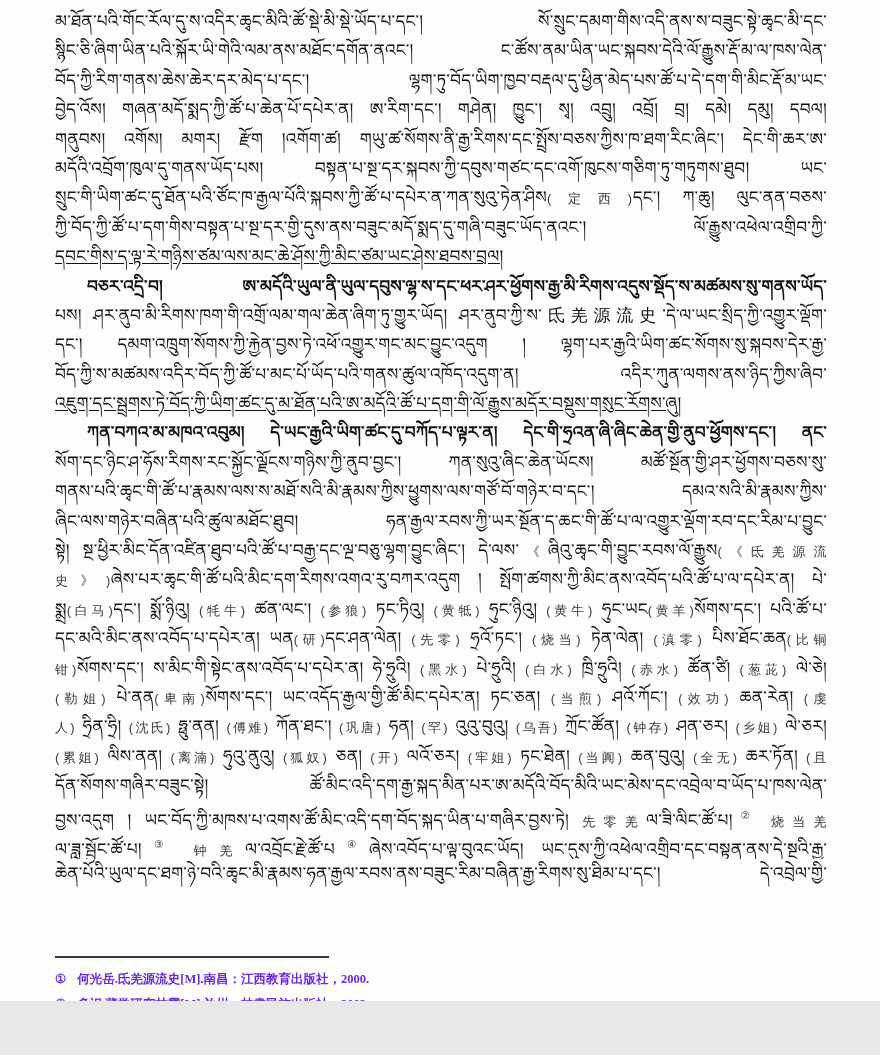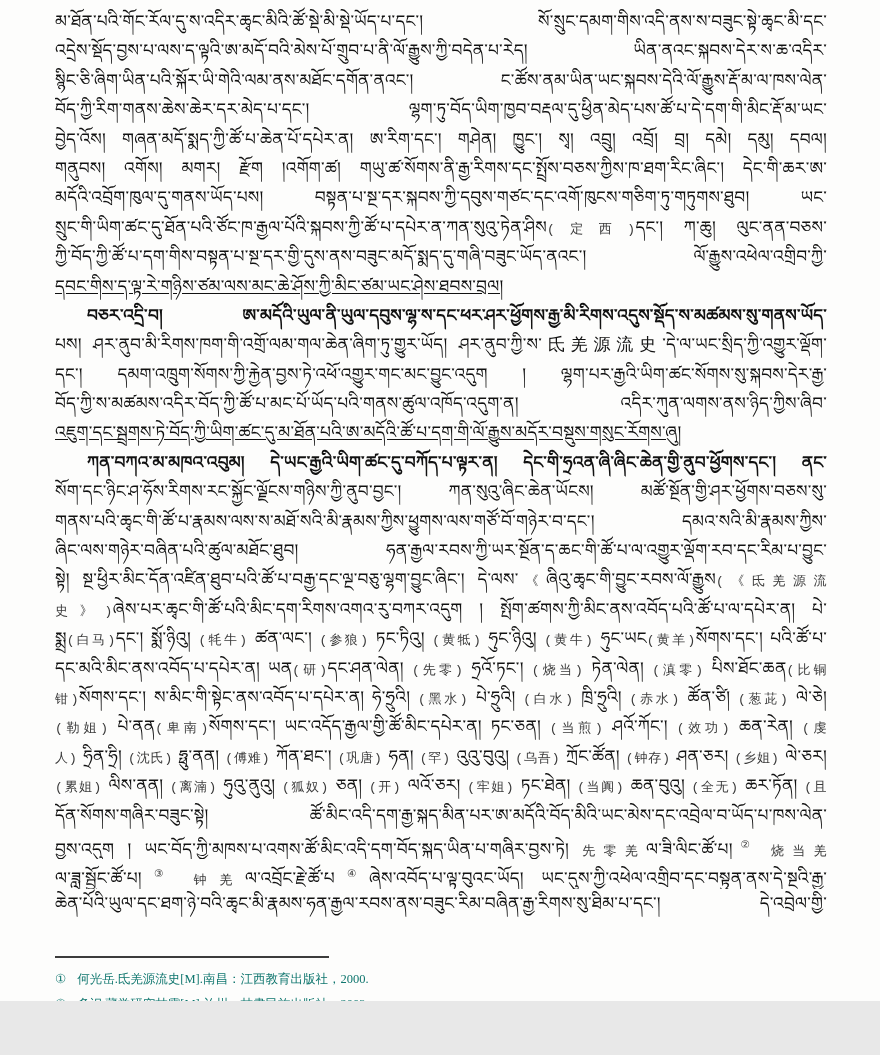--- a/index.html
+++ b/index.html
@@ -29,21 +29,21 @@
     text-align:justify;
     text-align-last:justify;
     letter-spacing:0.2px;
   }
   .line.last {
     text-align-last:left;
     text-decoration:underline;
   }
   .para.indent .line:first-child { text-indent:32px;font-weight:bold; }
   .zh {
-    font-family:Liberation Mono, monospace;
+    font-family:Liberation Sans, sans-serif;
     font-size:13px;
     color:#3a3a3a;
     letter-spacing:0.5px;
   }
   .sup {
     font-size:10.5px;
     vertical-align:super;
     color:#3a3a3a;
     font-family:"Liberation Serif",serif;
   }
@@ -53,38 +53,38 @@
   }
   .fn-rule {
     width:274px;
     height:0;
     border-top:2px solid #3c3c3c;
     margin:0 0 9px 0;
   }
   .fn {
     font-family:"Liberation Serif",serif;
     font-size:12.5px;
-    color:#0f766e;
+    color:#6d28d9;
     line-height:24.6px;
     white-space:nowrap;
     overflow:hidden;
+    font-weight:bold;
   }
   .fn-marker {
     display:inline-block;
     margin-right:11px;
   }
 </style>
 </head>
 <body>
 
 <div class="page">
   <div class="body-text">
       <div class="para">
         <div class="line">མ་ཐོན་པའི་གོང་རོལ་དུ་ས་འདིར་ཆྭང་མིའི་ཚོ་སྡེ་མི་སྡེ་ཡོད་པ་དང་། སོ་སྲུང་དམག་གིས་འདི་ནས་ས་བཟུང་སྟེ་ཆྭང་མི་དང་</div>
-        <div class="line">འདྲེས་སྡོད་བྱས་པ་ལས་ད་ལྟའི་ཨ་མདོ་བའི་མེས་པོ་གྲུབ་པ་ནི་ལོ་རྒྱུས་ཀྱི་བདེན་པ་རེད། ཡིན་ནའང་སྐབས་དེར་ས་ཆ་འདིར་</div>
         <div class="line">སྙིང་ཅི་ཞིག་ཡིན་པའི་སྐོར་ཡི་གེའི་ལམ་ནས་མཐོང་དགོན་ནའང་། ང་ཚོས་ནམ་ཡིན་ཡང་སྐབས་དེའི་ལོ་རྒྱུས་རྡོ་མ་ལ་ཁས་ལེན་</div>
         <div class="line">བོད་ཀྱི་རིག་གནས་ཆེས་ཆེར་དར་མེད་པ་དང་། ལྷག་ཏུ་བོད་ཡིག་ཁྱབ་བརྡལ་དུ་ཕྱིན་མེད་པས་ཚོ་པ་དེ་དག་གི་མིང་རྡོ་མ་ཡང་</div>
         <div class="line">བྱེད་འོས། གཞན་མདོ་སྨད་ཀྱི་ཚོ་པ་ཆེན་པོ་དཔེར་ན། ཨ་རིག་དང་། གཤེན། ཁྱུང་། སྭ། འབྲུ། འབྲོ། བྲ། དམེ། དམུ། དབལ།</div>
         <div class="line">གནུབས། འགོས། མགར། རྫོག །འགོག་ཚ། གཡུ་ཚ་སོགས་ནི་རྒྱ་རིགས་དང་སྤྲོས་བཅས་ཀྱིས་ཁ་ཐག་རིང་ཞིང་། དེང་གི་ཆར་ཨ་</div>
         <div class="line">མདོའི་འབྲོག་ཁུལ་དུ་གནས་ཡོད་པས། བསྟན་པ་སྔ་དར་སྐབས་ཀྱི་དབུས་གཙང་དང་འགོ་ཁུངས་གཅིག་ཏུ་གཏུགས་ཐུབ། ཡང་</div>
         <div class="line">སྲུང་གི་ཡིག་ཚང་དུ་ཐོན་པའི་ཙོང་ཁ་རྒྱལ་པོའི་སྐབས་ཀྱི་ཚོ་པ་དཔེར་ན་ཀན་སུའུ་ཏེན་ཤིས<span class="zh">(定西)</span>དང་། ཀ་ཆུ། ལུང་ནན་བཅས་</div>
         <div class="line">ཀྱི་བོད་ཀྱི་ཚོ་པ་དག་གིས་བསྟན་པ་སྔ་དར་གྱི་དུས་ནས་བཟུང་མདོ་སྨད་དུ་གཞི་བཟུང་ཡོད་ནའང་། ལོ་རྒྱུས་འཕེལ་འགྲིབ་ཀྱི་</div>
         <div class="line last">དབང་གིས་ད་ལྟ་རེ་གཉིས་ཙམ་ལས་མང་ཆེ་ཤོས་ཀྱི་མིང་ཙམ་ཡང་ཤེས་ཐབས་བྲལ།</div>
       </div>
       <div class="para indent">

